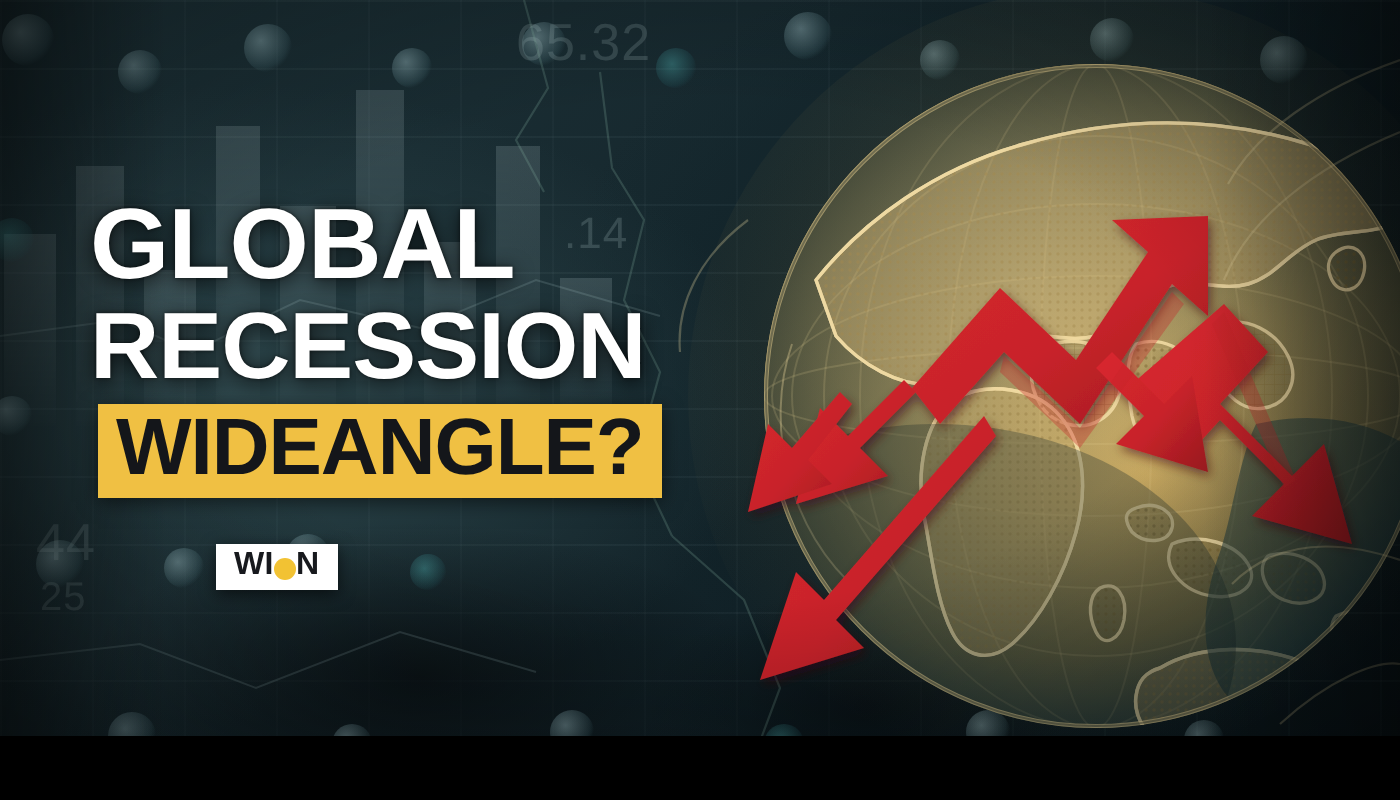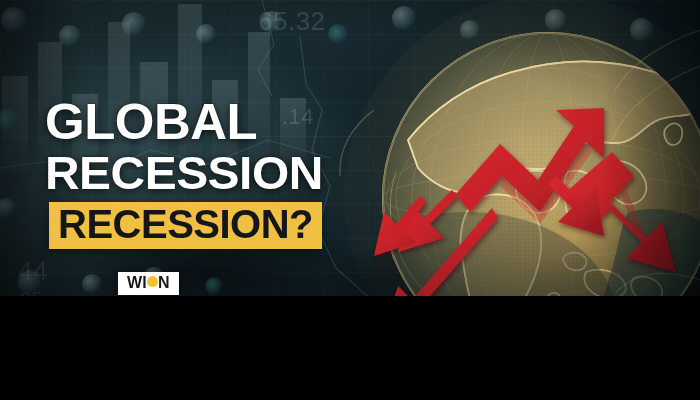--- a/index.html
+++ b/index.html
@@ -4,21 +4,21 @@
 <title>Global Recession Imminent</title>
 <style>
   html, body {
     margin: 0;
     padding: 0;
     background: #000;
   }
   #stage {
     position: relative;
     width: 700px;
-    height: 296px;
+    height: 368px;
     overflow: hidden;
     font-family: "Liberation Sans", sans-serif;
     background: #16262b;
     user-select: none;
   }
 
   
   .layer { position: absolute; inset: 0; }
 
   #bg-base {
@@ -136,22 +136,22 @@
   }
 
   #wion-badge {
     position: absolute;
     left: 108px;
     top: 272px;
     background: #ffffff;
     padding: 3px 9px 4px 9px;
     box-shadow: 0 2px 8px rgba(0,0,0,.6);
     display: inline-flex;
+    align-items: center;
     gap: 0px;
-    margin-left: 10px;
   }
   .wion-txt {
     font-family: "Liberation Sans", sans-serif;
     font-weight: 700;
     font-size: 16px;
     color: #17191d;
     letter-spacing: .2px;
     line-height: 1;
     white-space: nowrap;
   }
@@ -404,21 +404,21 @@
     </g>
   </svg>
 
   <div class="layer" id="vignette"></div>
   <div class="layer" id="edge-dark"></div>
 
   <div id="headline">
     <div class="hl" id="hl-global">GLOBAL</div>
     <div class="hl" id="hl-recess">RECESSION</div>
     <div id="hl-imminent-band">
-      <span id="hl-imminent">RECESSION?</span>
+      <span id="hl-imminent">WIDEANGLE?</span>
     </div>
   </div>
 
   <div id="wion-badge">
     <span class="wion-txt">WI</span>
     <span id="wion-dot"></span>
     <span class="wion-txt">N</span>
   </div>
 
 </div>

